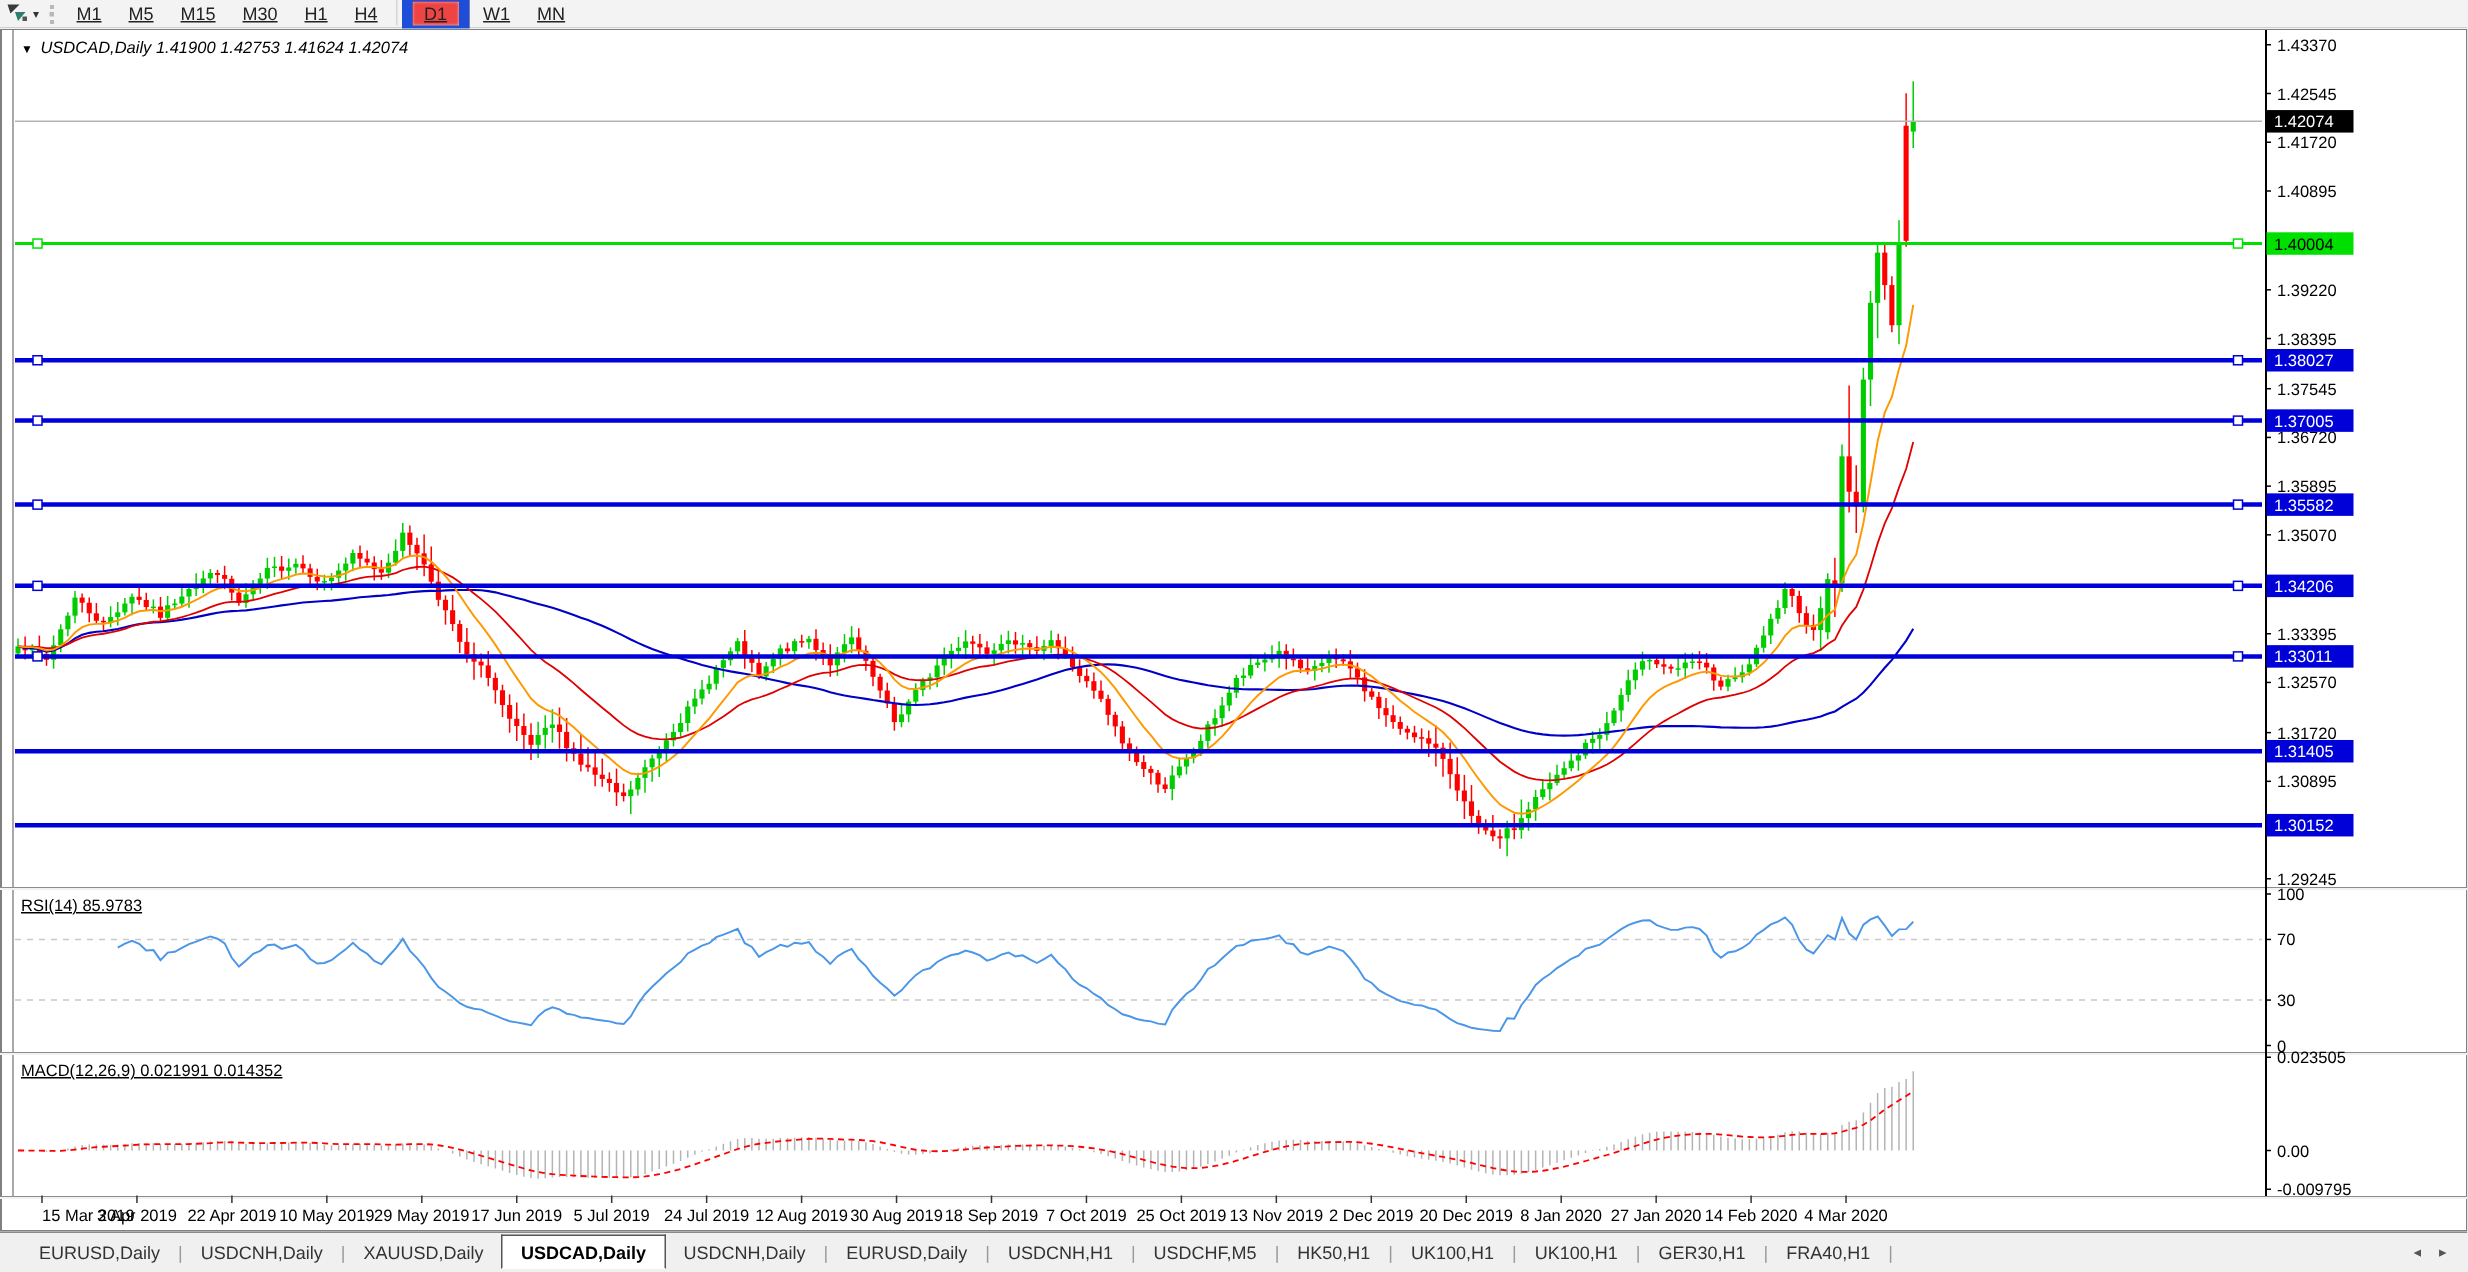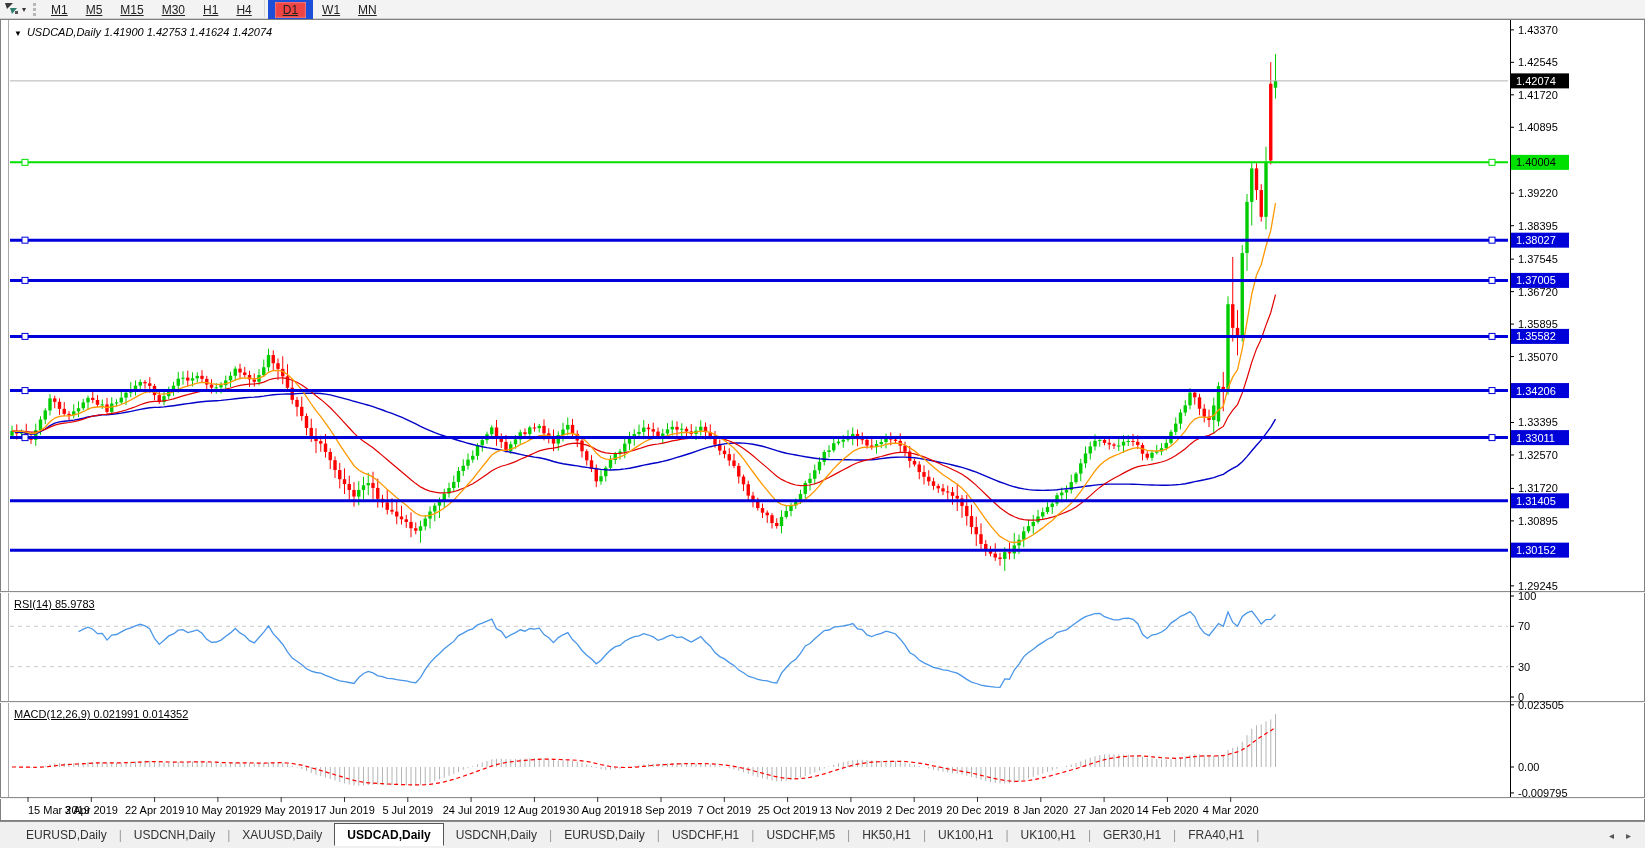--- a/index.html
+++ b/index.html
@@ -1025,21 +1025,21 @@
         <span class="tab">EURUSD,Daily</span>
         <span class="tabsep">|</span>
         <span class="tab">USDCNH,Daily</span>
         <span class="tabsep">|</span>
         <span class="tab">XAUUSD,Daily</span>
         <span class="tab active">USDCAD,Daily</span>
         <span class="tab">USDCNH,Daily</span>
         <span class="tabsep">|</span>
         <span class="tab">EURUSD,Daily</span>
         <span class="tabsep">|</span>
-        <span class="tab">USDCHF,H1</span>
+        <span class="tab">USDCNH,H1</span>
         <span class="tabsep">|</span>
         <span class="tab">USDCHF,M5</span>
         <span class="tabsep">|</span>
         <span class="tab">HK50,H1</span>
         <span class="tabsep">|</span>
         <span class="tab">UK100,H1</span>
         <span class="tabsep">|</span>
         <span class="tab">UK100,H1</span>
         <span class="tabsep">|</span>
         <span class="tab">GER30,H1</span>

